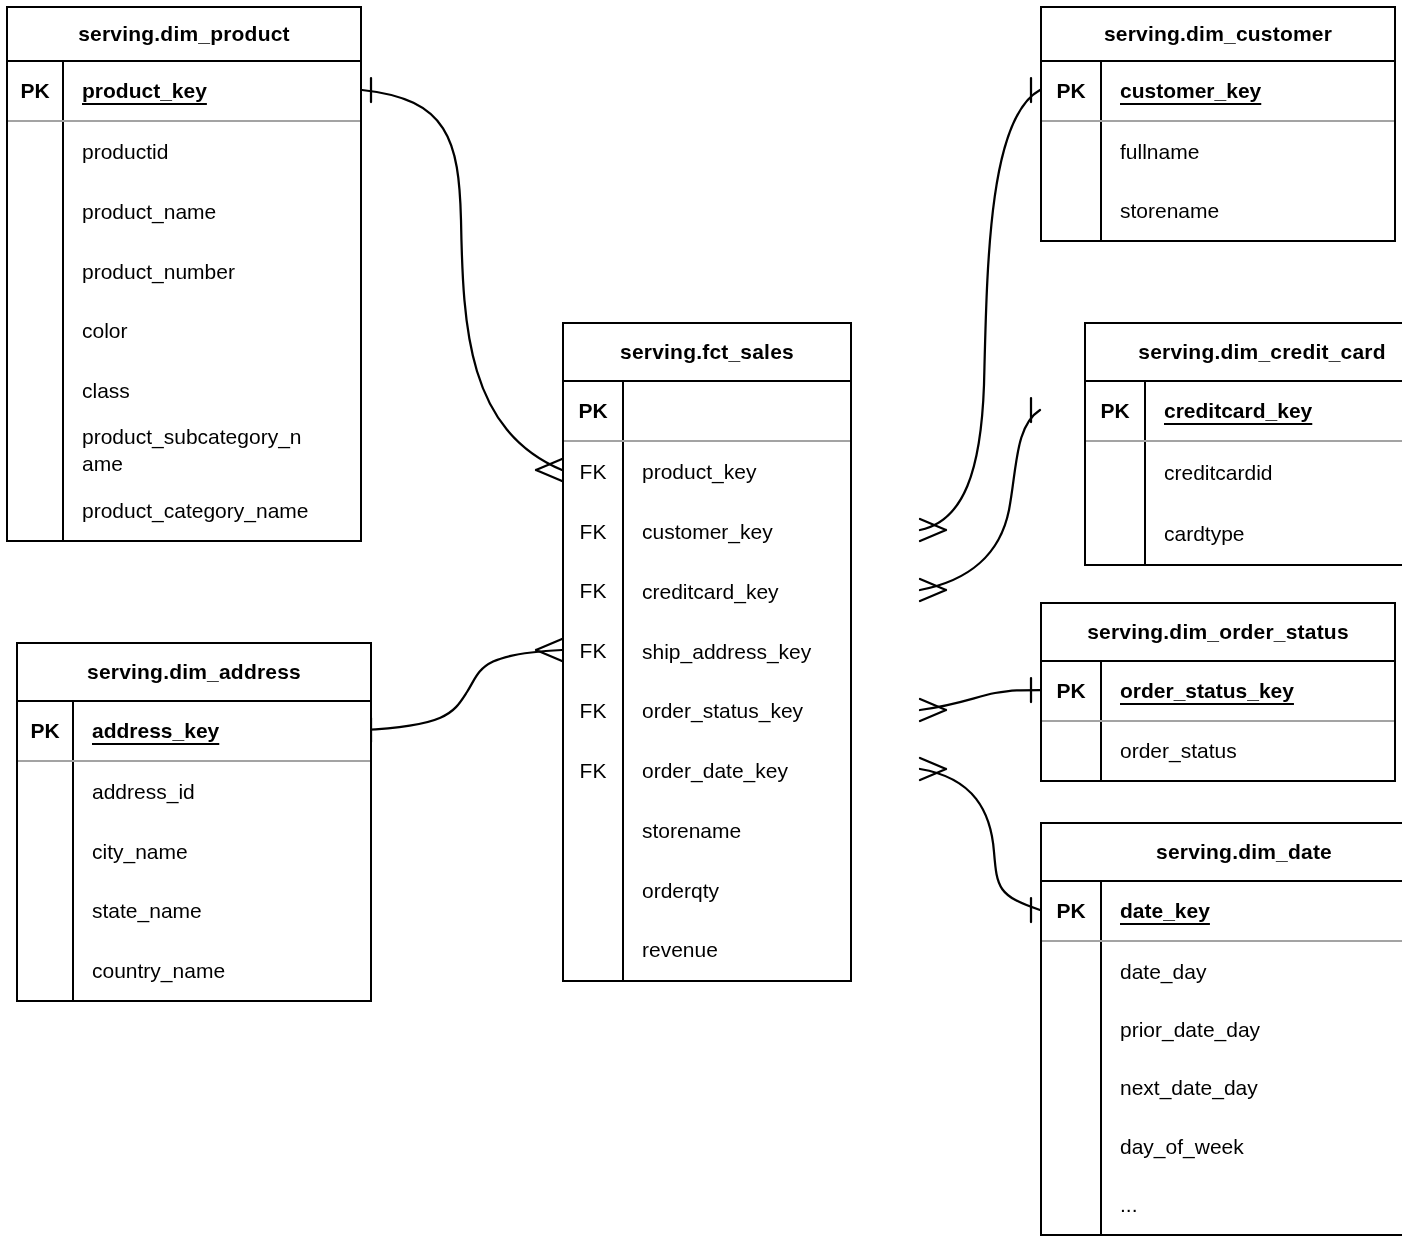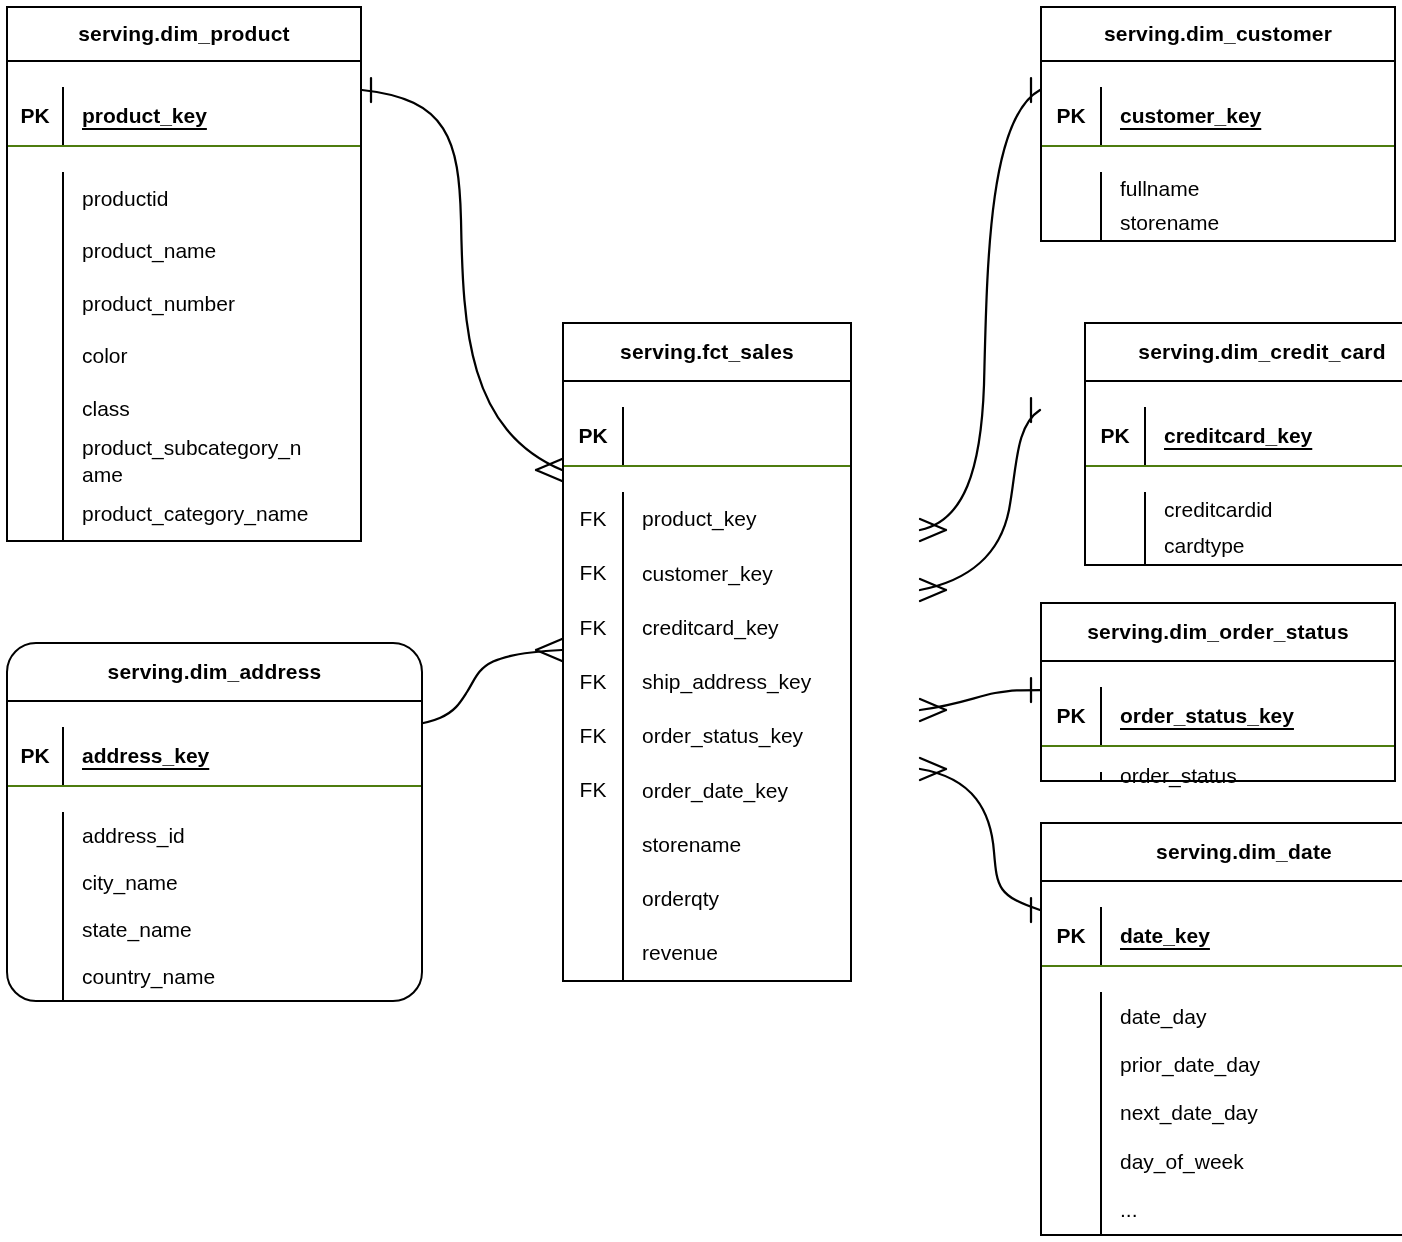--- a/index.html
+++ b/index.html
@@ -6,50 +6,50 @@
   body{
     width:1402px;height:1242px;position:relative;background:#ffffff;
     font-family:"Liberation Sans",sans-serif;color:#000;
     -webkit-font-smoothing:antialiased;
   }
   .wires{position:absolute;left:0;top:0;pointer-events:none;}
   .wires path{stroke:#000;stroke-width:2.25;fill:none;stroke-linecap:round;}
 
   .table{
     position:absolute;background:#fff;border:2px solid #000;box-sizing:border-box;
-    display:flex;flex-direction:column;gap:25px;
+    display:flex;flex-direction:column;
   }
   .t-header{
     flex:0 0 56px;border-bottom:2px solid #000;
     display:flex;align-items:center;justify-content:center;
     font-size:21px;font-weight:bold;letter-spacing:.2px;
   }
   #t0 .t-header,#t3 .t-header{flex:0 0 52px;}
   .t-row{display:flex;flex:1;min-height:0;}
-  .t-row.pk{flex:0 0 58px;border-bottom:2px solid #4d7c0f;}
+  .t-row.pk{flex:0 0 58px;border-bottom:2px solid #a3a3a3;}
   .t-key{
     flex:0 0 60px;width:60px;box-sizing:border-box;border-right:2px solid #000;
     display:flex;align-items:center;justify-content:center;font-size:21px;
   }
   #t0 .t-key,#t1 .t-key{flex:0 0 56px;width:56px;}
   .t-row.pk .t-key{font-weight:bold;}
   .t-field{
     flex:1;display:flex;align-items:center;padding-left:18px;font-size:21px;
     overflow-wrap:anywhere;line-height:1.3;
   }
   .t-row.pk .t-field{
     font-weight:bold;text-decoration:underline;
     text-decoration-thickness:2px;text-underline-offset:5px;
   }
   
   #t0 .t-body .t-row:nth-child(6) .t-field{max-width:224px;}
 
   
   #t0{left:6px;  top:6px;  width:356px;height:536px;}  
-  #t1{left:6px;  top:642px;width:417px;height:360px;border-radius:30px;}  
+  #t1{left:16px;  top:642px;width:356px;height:360px;}  
   #t2{left:562px;top:322px;width:290px;height:660px;}  
   #t3{left:1040px;top:6px; width:356px;height:236px;}  
   #t4{left:1084px;top:322px;width:356px;height:244px;text-align:right;} 
   #t5{left:1040px;top:602px;width:356px;height:180px;} 
   #t6{left:1040px;top:822px;width:408px;height:414px;} 
   .t-body{flex:1;display:flex;flex-direction:column;min-height:0;}
 </style>
 </head>
 <body>
 

